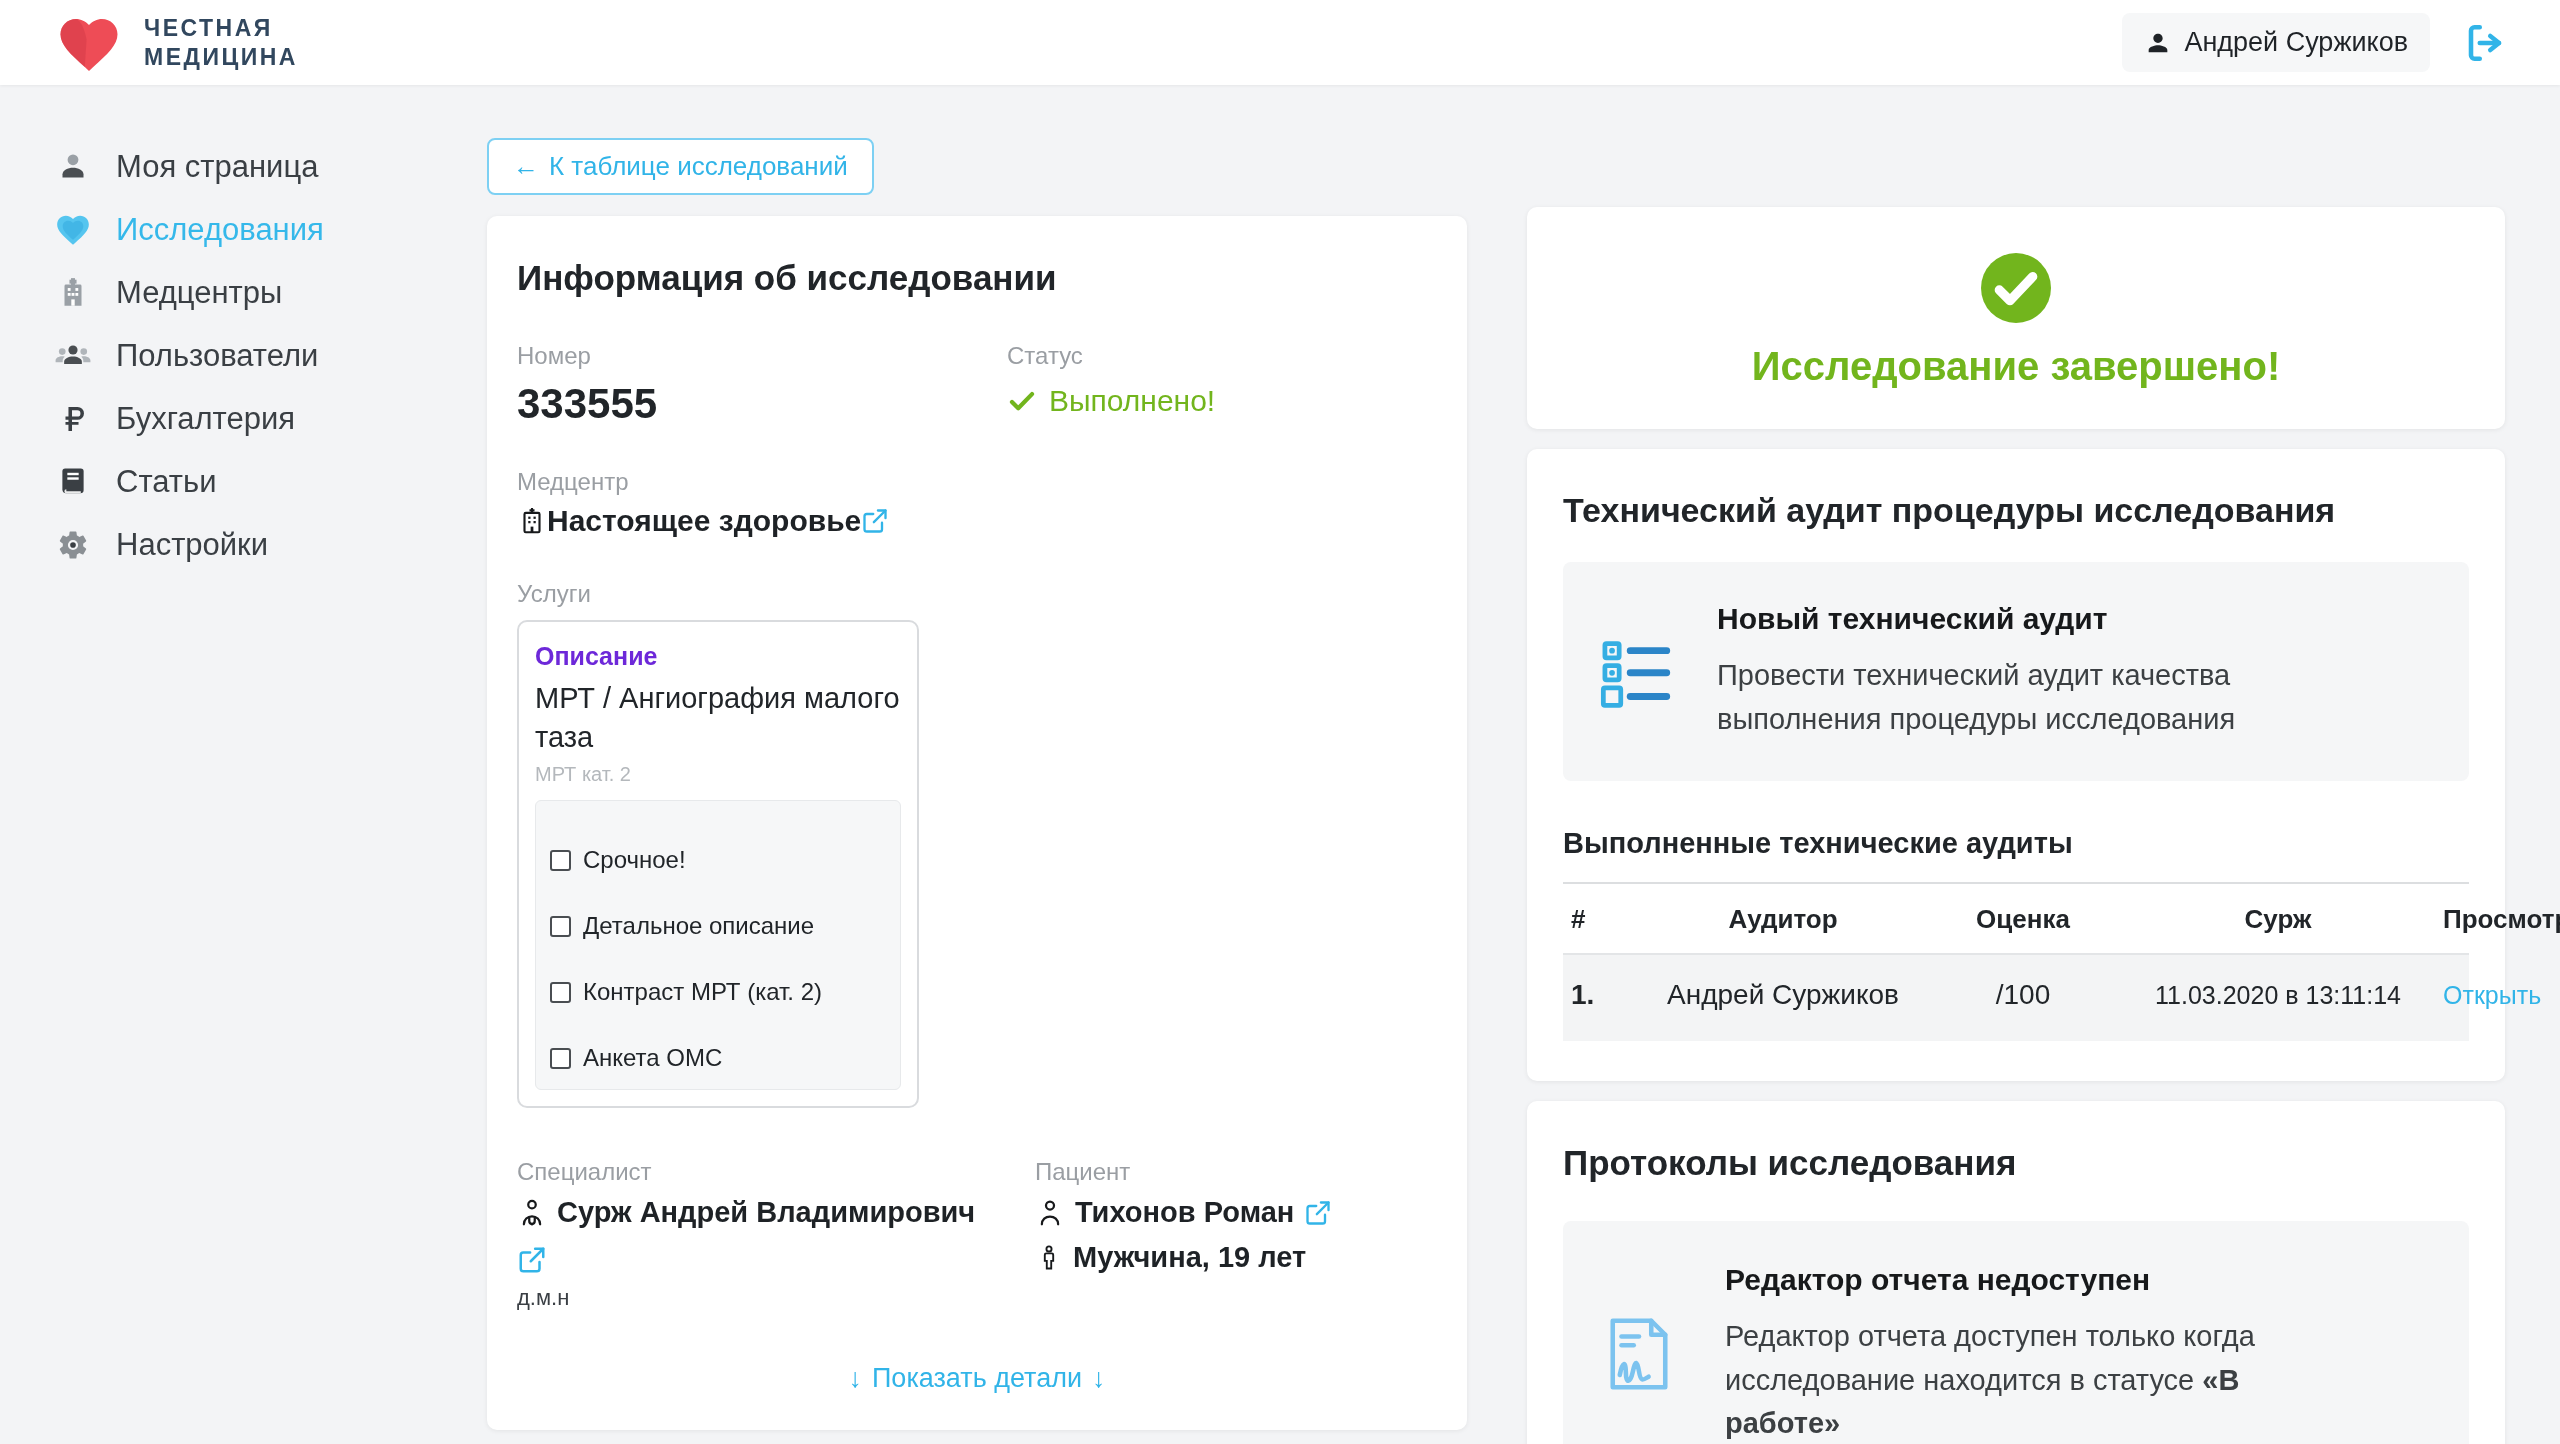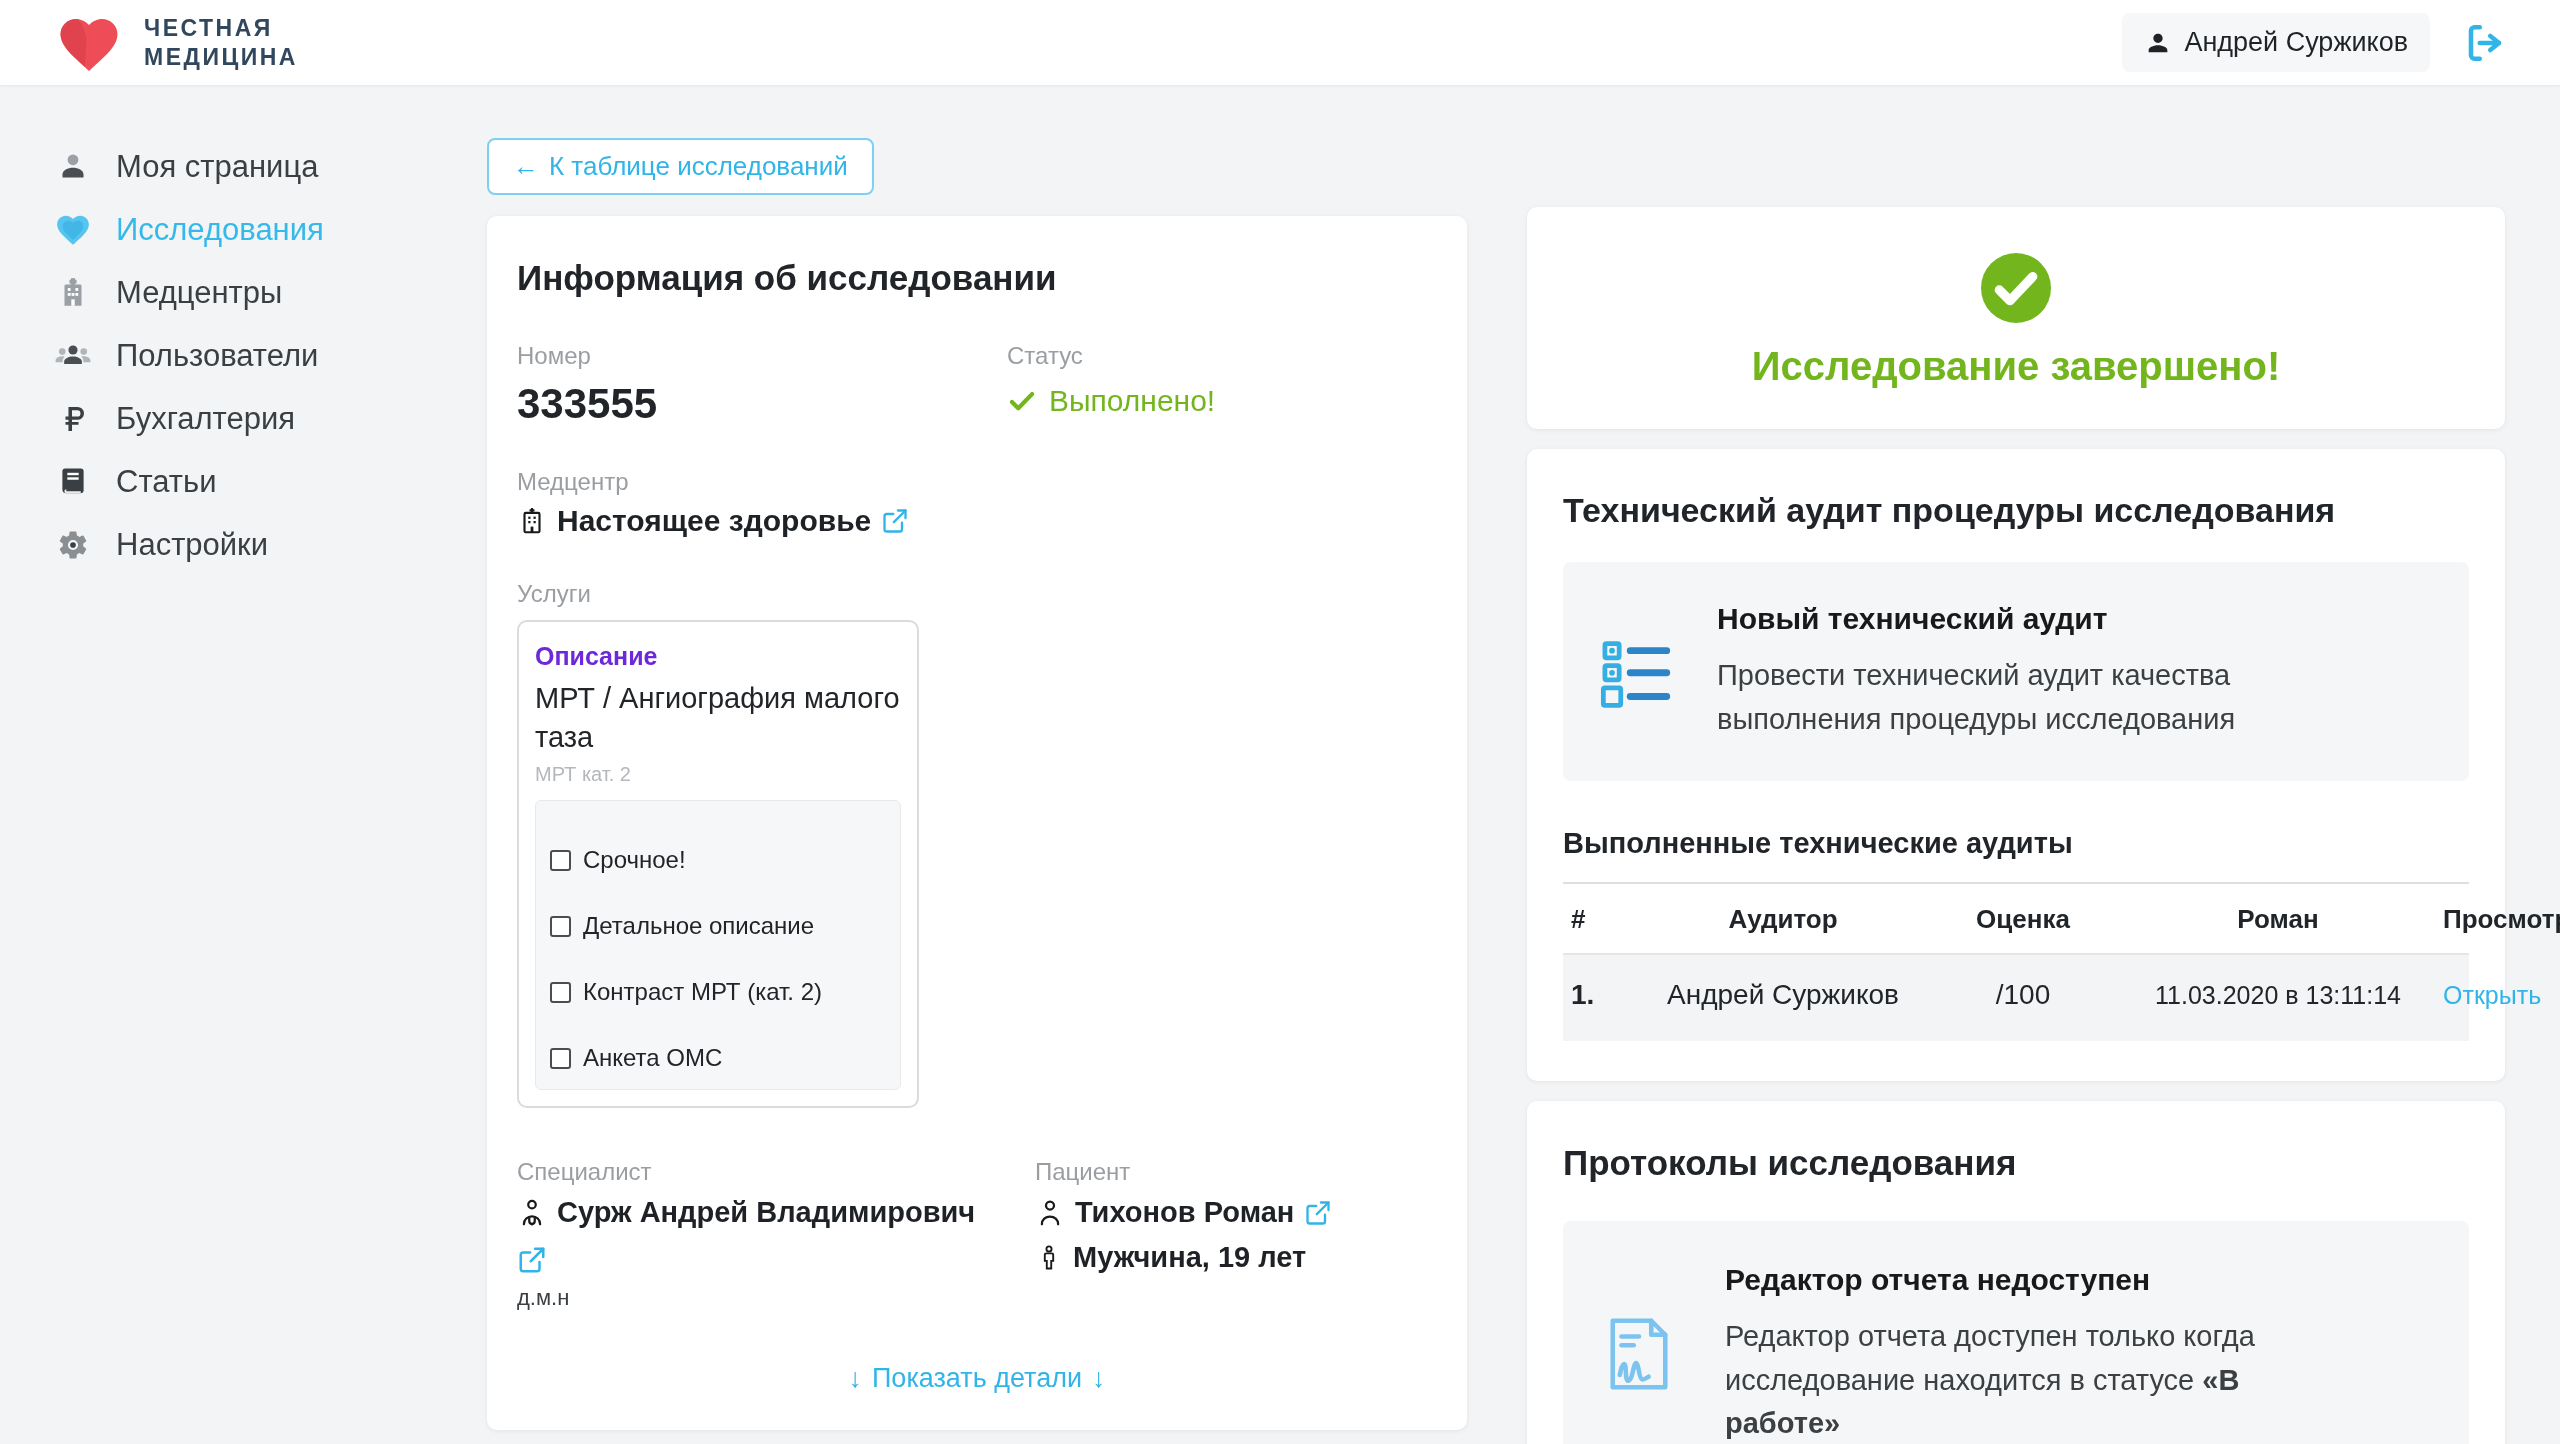--- a/index.html
+++ b/index.html
@@ -34,21 +34,21 @@
 
   
   .info-card { margin-top:21px; padding:42px 30px 36px 30px; }
   .card-title { font-size:35px; font-weight:bold; color:#212529; }
   .row2 { display:flex; }
   .col-l { width:490px; flex:none; }
   .col-r { flex:1; }
   .lbl { font-size:24px; color:#9a9ea3; }
   .num-val { font-size:42px; font-weight:bold; color:#212529; margin-top:10px; }
   .status-val { display:flex; align-items:center; gap:12px; margin-top:14px; font-size:30px; color:#72b51d; }
-  .mc-row { display:flex; align-items:center; gap:10px; margin-top:8px; font-size:30px; font-weight:bold; color:#1e2226; }
+  .mc-row { display:flex; align-items:center; margin-top:8px; font-size:30px; font-weight:bold; color:#1e2226; }
   .svc-box { width:402px; border:2px solid #d9dbde; border-radius:10px; padding:20px 16px 16px 16px; margin-top:12px; }
   .svc-desc-lbl { font-size:25px; font-weight:bold; color:#6d28d9; }
   .svc-desc { font-size:29px; color:#212529; line-height:1.35; margin-top:8px; }
   .svc-cat { font-size:20px; color:#b4b8bc; margin-top:6px; }
   .opt-box { background:#f6f7f8; border:1px solid #e7e9eb; border-radius:6px; padding:12px 12px; margin-top:14px; }
   .opt-row { display:flex; align-items:center; gap:12px; padding:5px 2px; font-size:24px; color:#212529;margin-top:28px; }
   .cbx { width:21px; height:21px; border:2px solid #4a4e52; border-radius:3px; background:#fff; flex:none; cursor:pointer; }
   .person-name { display:flex; align-items:center; gap:10px; margin-top:10px; font-size:29px; font-weight:bold; color:#1e2226; flex-wrap:wrap; }
   .degree { font-size:22px; color:#3a3f44; margin-top:10px; }
   .details-link { display:flex; align-items:center; justify-content:center; gap:10px; margin-top:52px;
@@ -390,21 +390,21 @@
         </div>
       </div>
 
       <div class="done-audits-title">Выполненные технические аудиты</div>
 
       <div class="table-wrap">
         <div class="trow thead">
           <span class="t-num">#</span>
           <span class="c-center">Аудитор</span>
           <span class="c-center">Оценка</span>
-          <span class="c-center">Роман</span>
+          <span class="c-center">Сурж</span>
           <span class="c-center">Просмотр</span>
         </div>
         <div class="trow tbody-row">
           <span class="t-num">1.</span>
           <span class="c-center">Андрей Суржиков</span>
           <span class="c-center">/100</span>
           <span class="c-center t-date">11.03.2020 в 13:11:14</span>
           <span class="t-link">Открыть</span>
         </div>
       </div>

